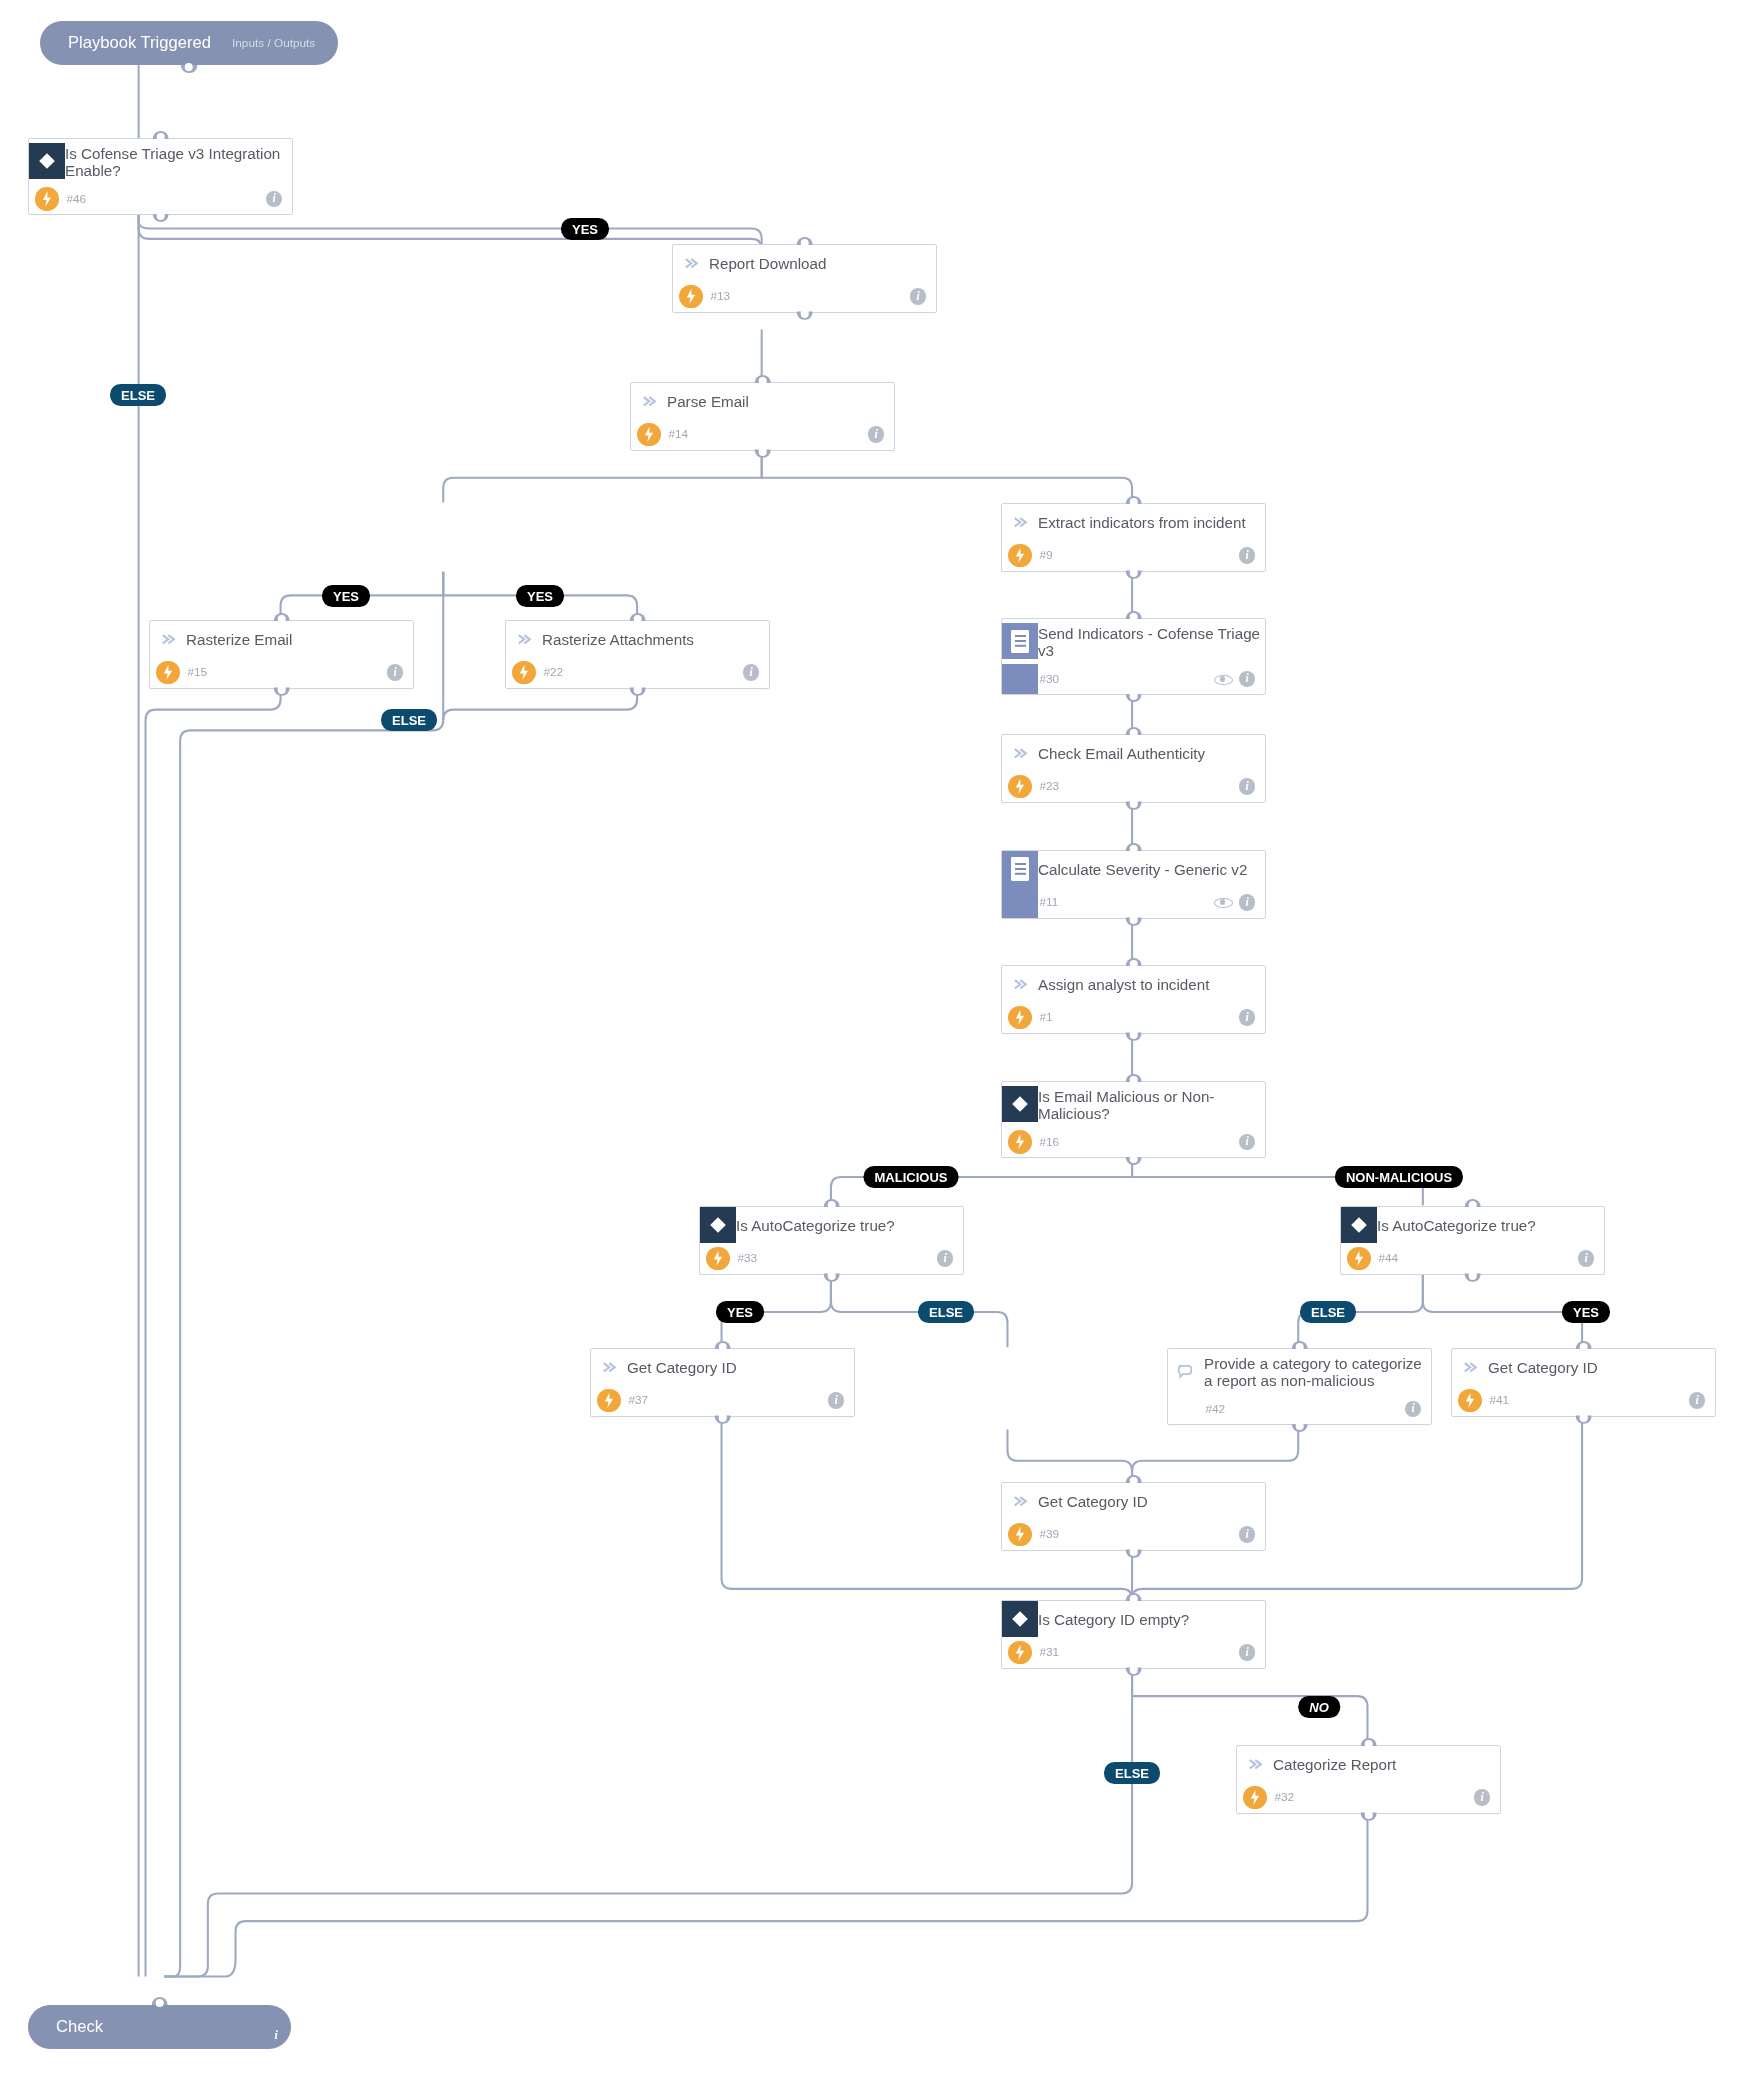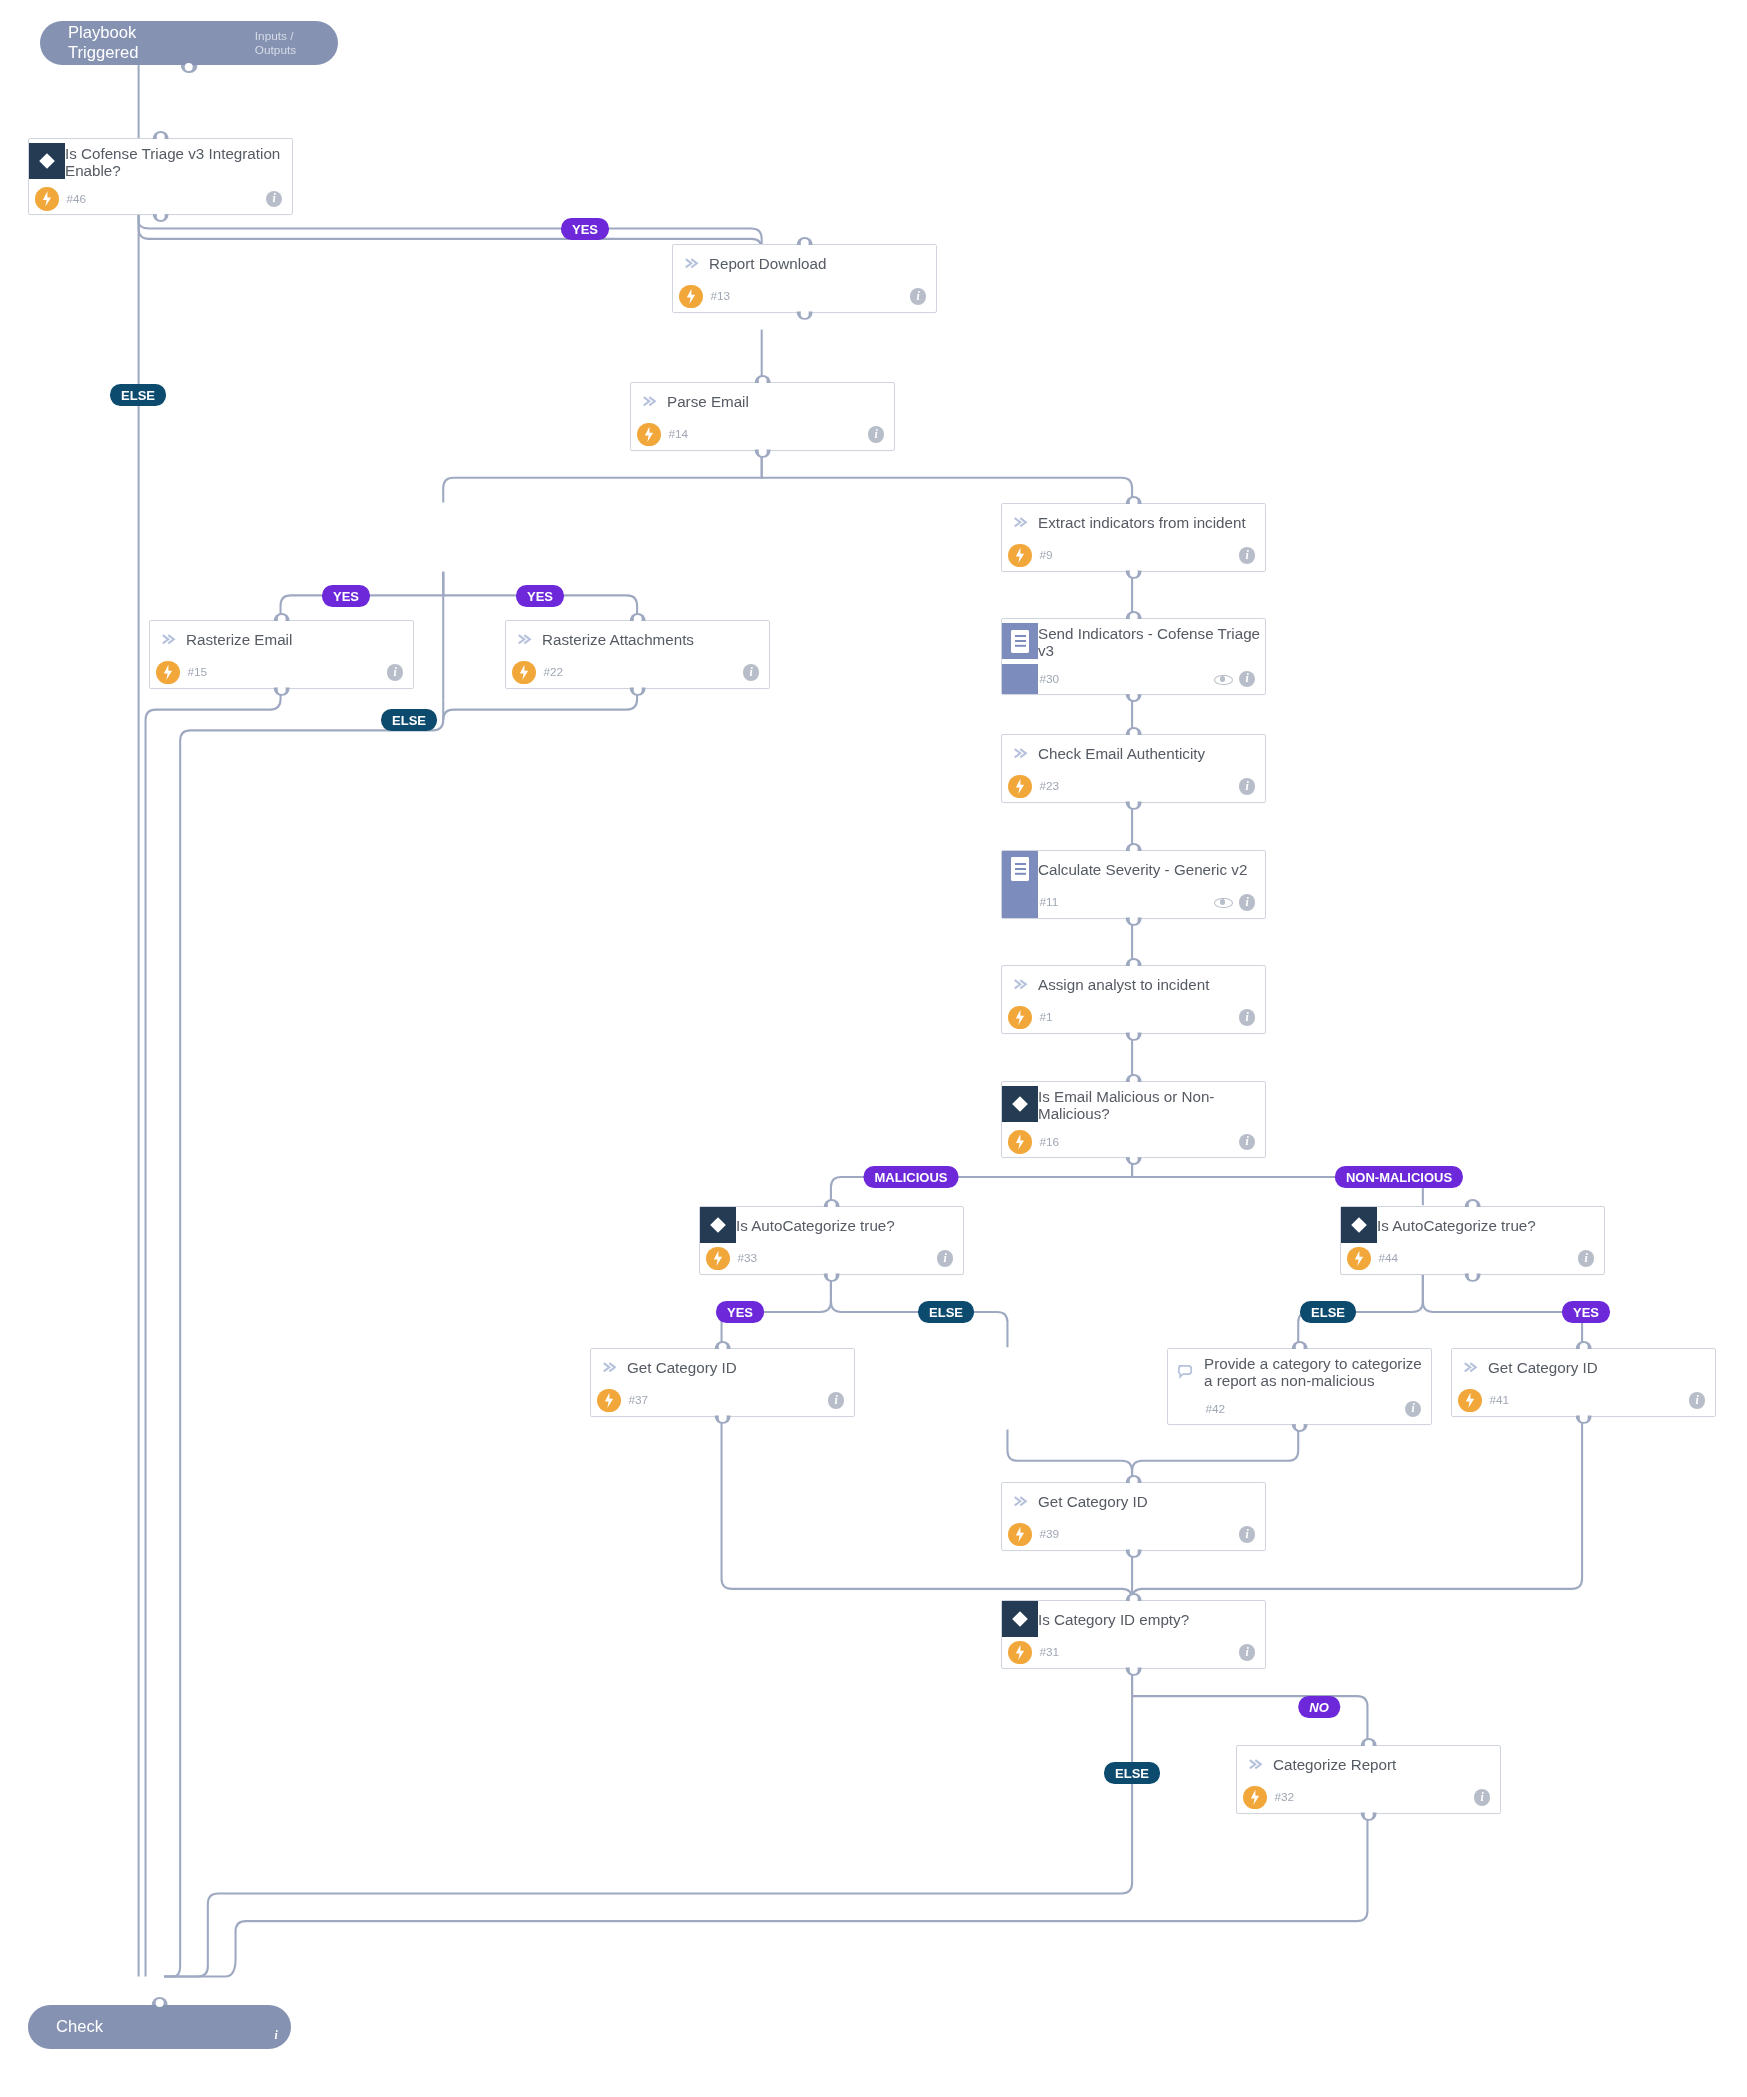--- a/index.html
+++ b/index.html
@@ -35,21 +35,21 @@
     color: #ffffff;
     font-size: 16.6px;
   }
   .pill .pill-title {
     padding-left: 28px;
     font-weight: 500;
   }
   .pill .pill-sub {
     font-size: 11.8px;
     color: #d6dbe6;
-    margin-left: 44px;
+    margin-left: 21px;
   }
   .pill .pill-info {
     position: absolute;
     right: 16.6px;
     top: 50%;
     transform: translateY(-50%);
   }
 
   
   .node {
@@ -181,21 +181,21 @@
     left: 6.2px; top: 6.2px;
     width: 5.5px; height: 5.5px;
     border-radius: 50%;
     background: #b8bec9;
   }
 
   
   .lbl {
     position: absolute;
     transform: translate(-50%, -50%);
-    background: #6d28d9;
+    background: #000000;
     color: #ffffff;
     font-size: 13px;
     font-weight: 600;
     padding: 3.5px 11px;
     border-radius: 10.4px;
     white-space: nowrap;
   }
   .lbl.amber { background: #0c4a6e; }
 
   

